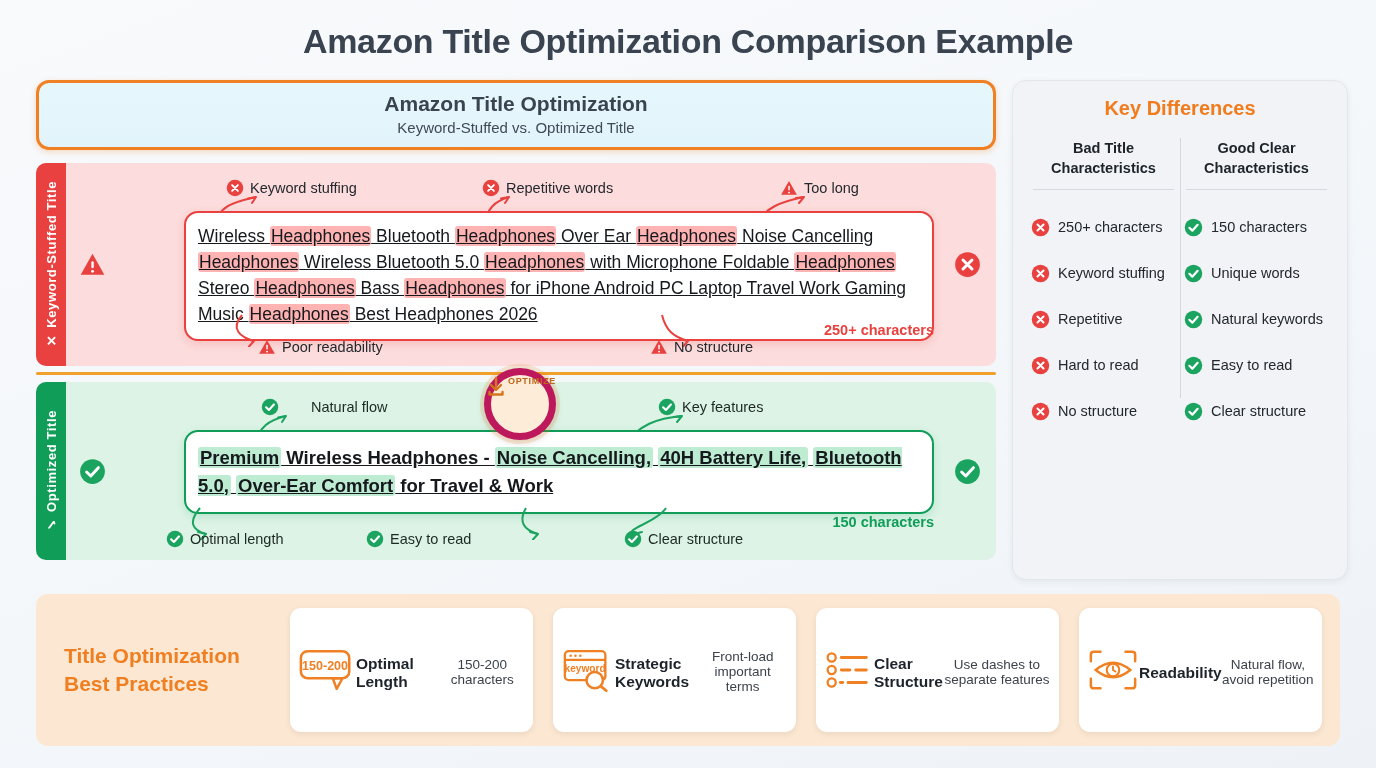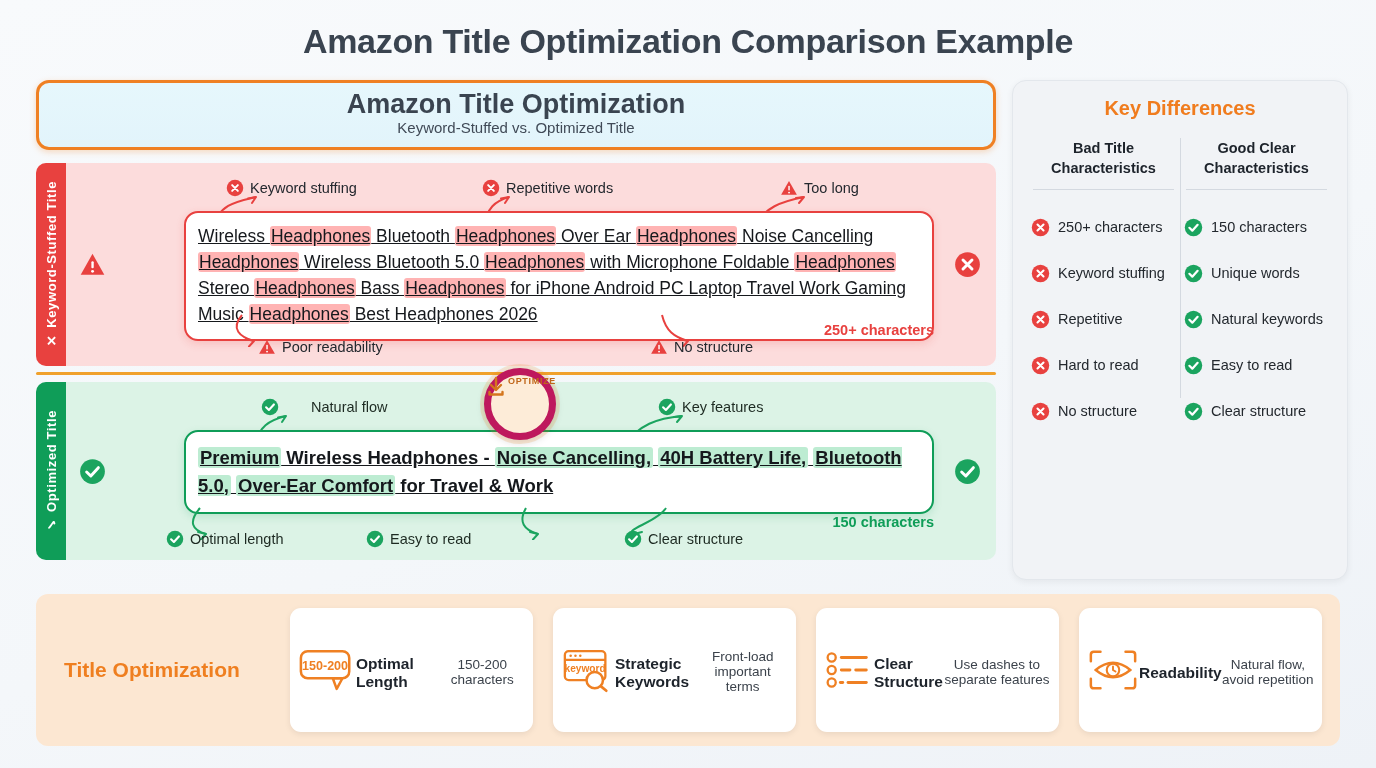--- a/index.html
+++ b/index.html
@@ -35,21 +35,21 @@
   
   .banner {
     height: 70px;
     border: 3px solid #ef8023;
     border-radius: 13px;
     background: linear-gradient(180deg, #e6f7fc 0%, #e2f4fb 100%);
     display: flex; flex-direction: column;
     align-items: center; justify-content: center;
     box-shadow: 0 2px 6px rgba(239,128,35,0.28);
   }
-  .banner-title { font-size: 27px; font-weight: bold; color: #3a4450; line-height: 26px; }
+  .banner-title { font-size: 21px; font-weight: bold; color: #3a4450; line-height: 26px; }
   .banner-sub { font-size: 15px; color: #404a57; line-height: 22px; }
 
   
   .cmp { position: relative; border-radius: 10px; margin-top: 13px; }
   .cmp.bad  { background: #fcdcdc; height: 203px; }
   .cmp.good { background: #dcf3e6; height: 178px; margin-top: 16px; }
 
   .vtab {
     position: absolute; left: 0; top: 0; bottom: 0; width: 30px;
     border-radius: 10px 0 0 10px;
@@ -450,20 +450,21 @@
             <span>Clear structure</span>
           </div>
         </div>
       </div>
     </div>
   </div>
 
   <div class="bp">
     <div class="bp-title">
       <div>Title Optimization</div>
+      <div>Best Practices</div>
     </div>
     <div class="bp-cards">
 
       <div class="bp-card">
         <div class="bp-icon">
           <svg viewBox="0 0 60 46" width="58" height="45">
             <rect x="3" y="3" width="50" height="28" rx="7" fill="none" stroke="#ef8023" stroke-width="2.6"></rect>
             <path d="M36 31 L40 42 L46 31 Z" fill="none" stroke="#ef8023" stroke-width="2.6" stroke-linejoin="round"></path>
             <text x="28" y="22" font-family="Liberation Sans, sans-serif" font-size="13" font-weight="bold" fill="#ef8023" text-anchor="middle">150-200</text>
           </svg>

